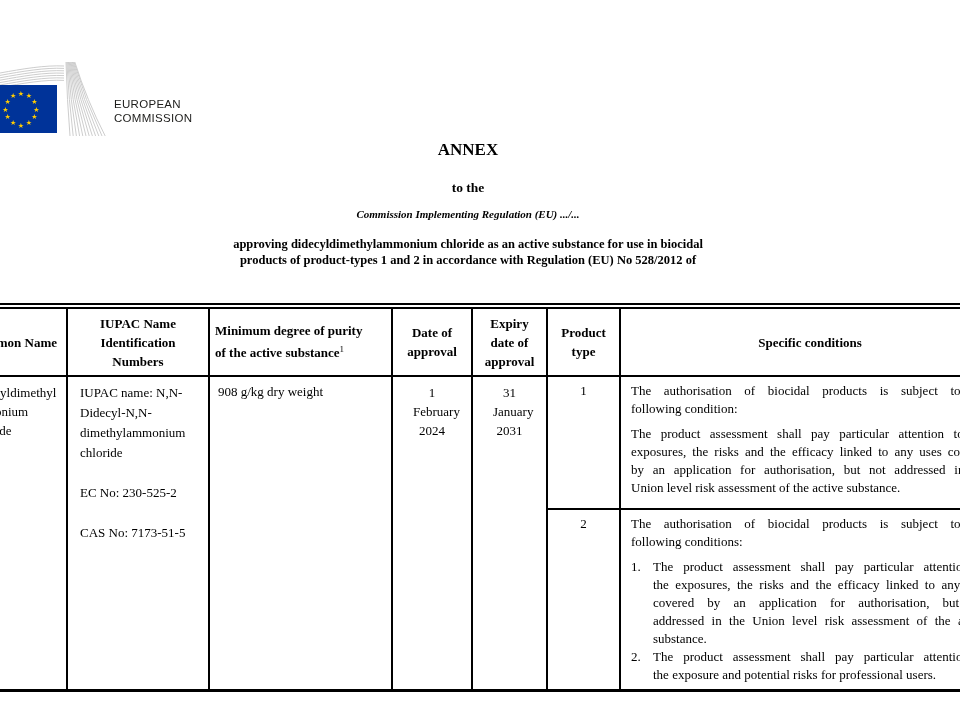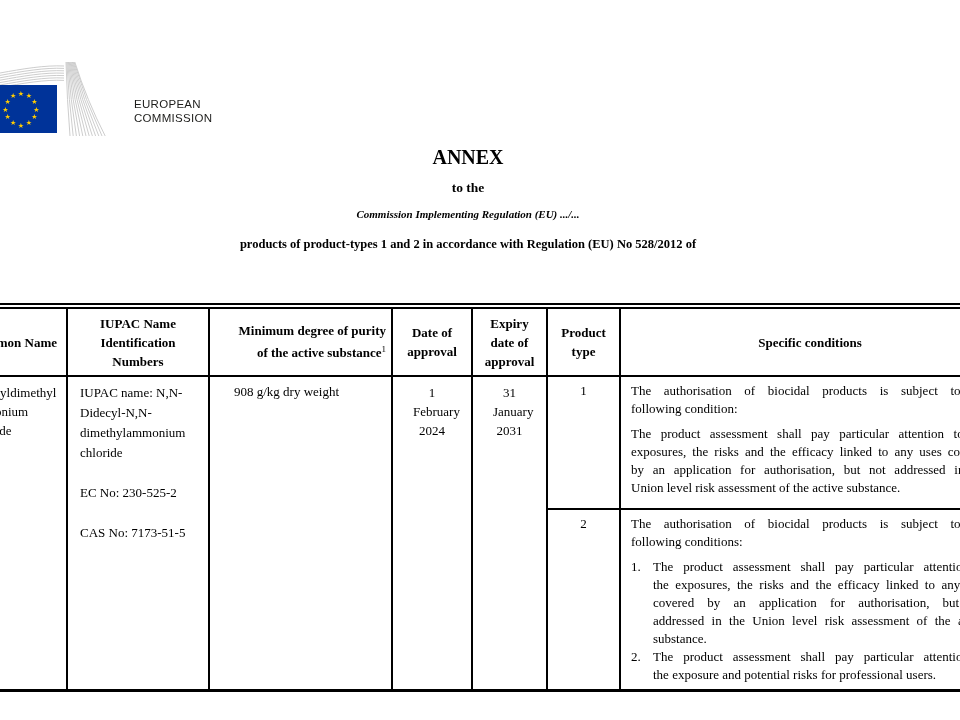--- a/index.html
+++ b/index.html
@@ -5,54 +5,54 @@
   * { margin:0; padding:0; box-sizing:border-box; }
   html,body { width:960px; height:720px; overflow:hidden; background:#ffffff; }
   body { position:relative; font-family:"Liberation Serif", serif; color:#000; }
 
   
   .logo { position:absolute; left:0; top:60px; width:280px; height:80px; }
   .swoosh { position:absolute; left:0; top:0; width:130px; height:78px; }
   .flag { position:absolute; left:-15px; top:25px; width:72px; height:48px; }
   .org { position:absolute; left:114px; top:37px;
          font-family:"Liberation Sans", sans-serif; font-size:11.5px;
-         line-height:14px; color:#1d1d1b; letter-spacing:0.3px;margin-left:20px; }
+         line-height:14px; color:#1d1d1b; letter-spacing:0.3px; }
 
   
   .titleblock { position:absolute; left:0; top:0; width:936px; text-align:center; font-weight:bold; }
-  .annex   { position:absolute; top:146px; width:100%; font-size:20px; }
+  .annex   { position:absolute; top:140px; width:100%; font-size:17px; }
   .tothe   { position:absolute; top:180px; width:100%; font-size:13.5px; }
   .regline { position:absolute; top:208px; width:100%; font-size:11px;font-style:italic; }
   .subject { position:absolute; top:237px; width:100%; font-size:12.5px; line-height:15.5px; }
 
   
   .topline { position:absolute; left:0; top:303px; width:960px; height:2px; background:#000; }
   table.annex-table { position:absolute; left:-41px; top:307px; width:1040px;
                       border-collapse:collapse; table-layout:fixed;
                       border-top:2px solid #000; border-bottom:3px solid #000; }
   th, td { border:2px solid #000; }
   th { font-weight:bold; font-size:13px; line-height:19px; text-align:center;
        vertical-align:middle; padding:3px 5px; height:68px; }
   th sup { font-weight:normal; font-size:9px; }
   td { vertical-align:top; font-size:13px; }
   tr.r1 { height:133px; }
   tr.r2 { height:177px; }
   .cell.name   { padding:6px 8px;  line-height:19px; }
   .cell.iupac  { padding:6px 12px;  line-height:20px; }
-  .cell.purity { padding:6px 24px;  line-height:18px; }
+  .cell.purity { padding:6px 8px;  line-height:18px; }
   .cell.date   { padding:6px 20px;  line-height:19px; text-align:center;font-family:Liberation Serif, serif; }
   .cell.ptype  { padding:6px 4px;  text-align:center; line-height:16px; }
   .cell.cond   { padding:5px 10px; line-height:18px; }
   .gap { margin-top:7px; }
   .tline { min-height:1em; }
   .just { text-align:justify; text-align-last:justify; }
   .li { display:flex; }
   .num { flex:0 0 22px; }
   .li-text { flex:1 1 auto; min-width:0; }
-  .hline { text-align:right; }
+  .hline { text-align:left; }
 </style>
 </head>
 <body>
 
 <div class="logo">
   <svg class="swoosh" viewBox="0 0 130 78">
     <g stroke="#c7c7c7" stroke-width="0.9" fill="none">
       <path d="M0,13 C22,9 45,5 64,6"></path>
       <path d="M0,15.4 C22,11.4 45,7.4 64,8.4"></path>
       <path d="M0,17.8 C22,13.8 45,9.8 64,10.8"></path>
@@ -95,20 +95,21 @@
     <div>EUROPEAN</div>
     <div>COMMISSION</div>
   </div>
 </div>
 
 <div class="titleblock">
   <div class="annex">ANNEX</div>
   <div class="tothe">to the</div>
   <div class="regline">Commission Implementing Regulation (EU) .../...</div>
   <div class="subject">
+      <div class="tline">approving didecyldimethylammonium chloride as an active substance for use in biocidal</div>
       <div class="tline">products of product-types 1 and 2 in accordance with Regulation (EU) No 528/2012 of</div>
     </div>
 </div>
 
 <div class="topline"></div>
 
 <table class="annex-table">
   <colgroup>
     <col style="width:107px">
       <col style="width:142px">

